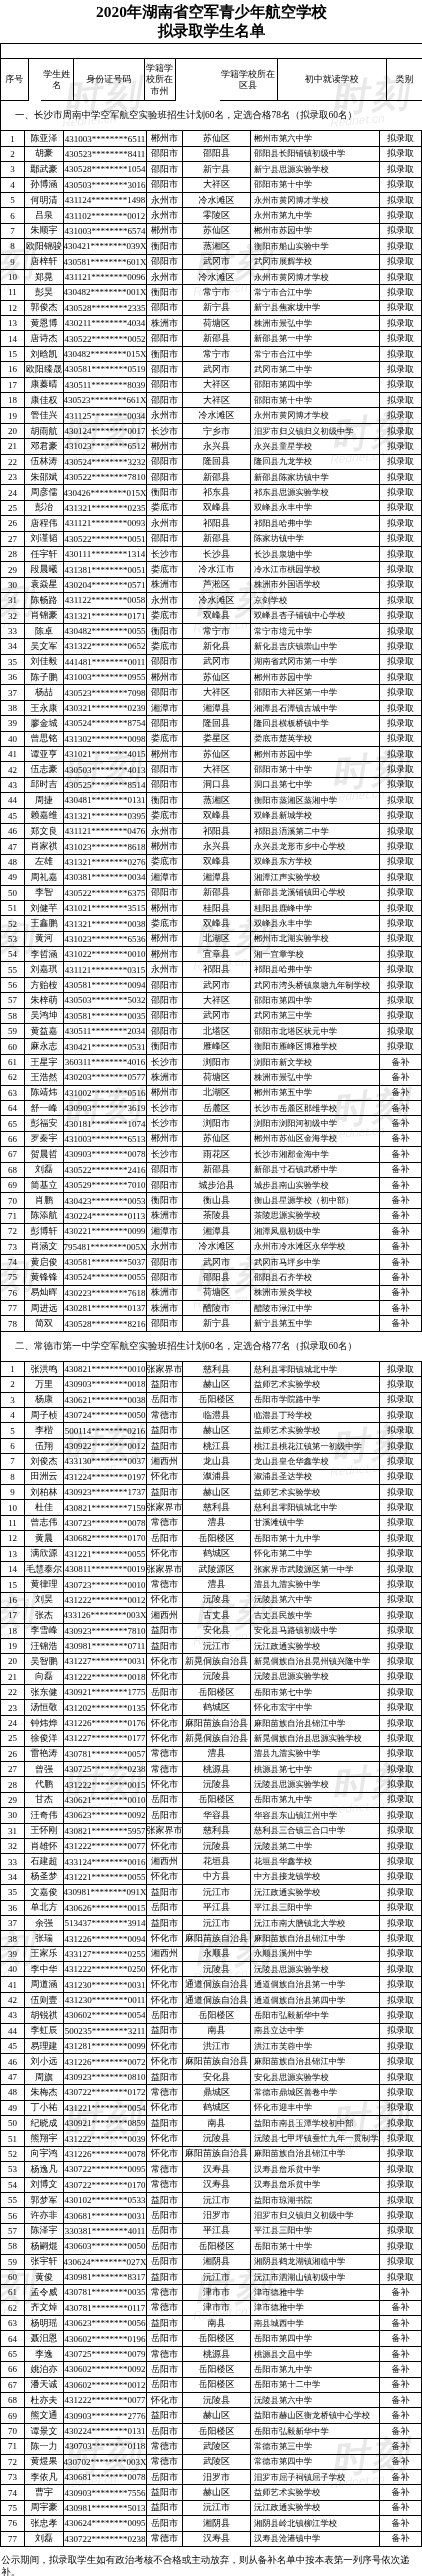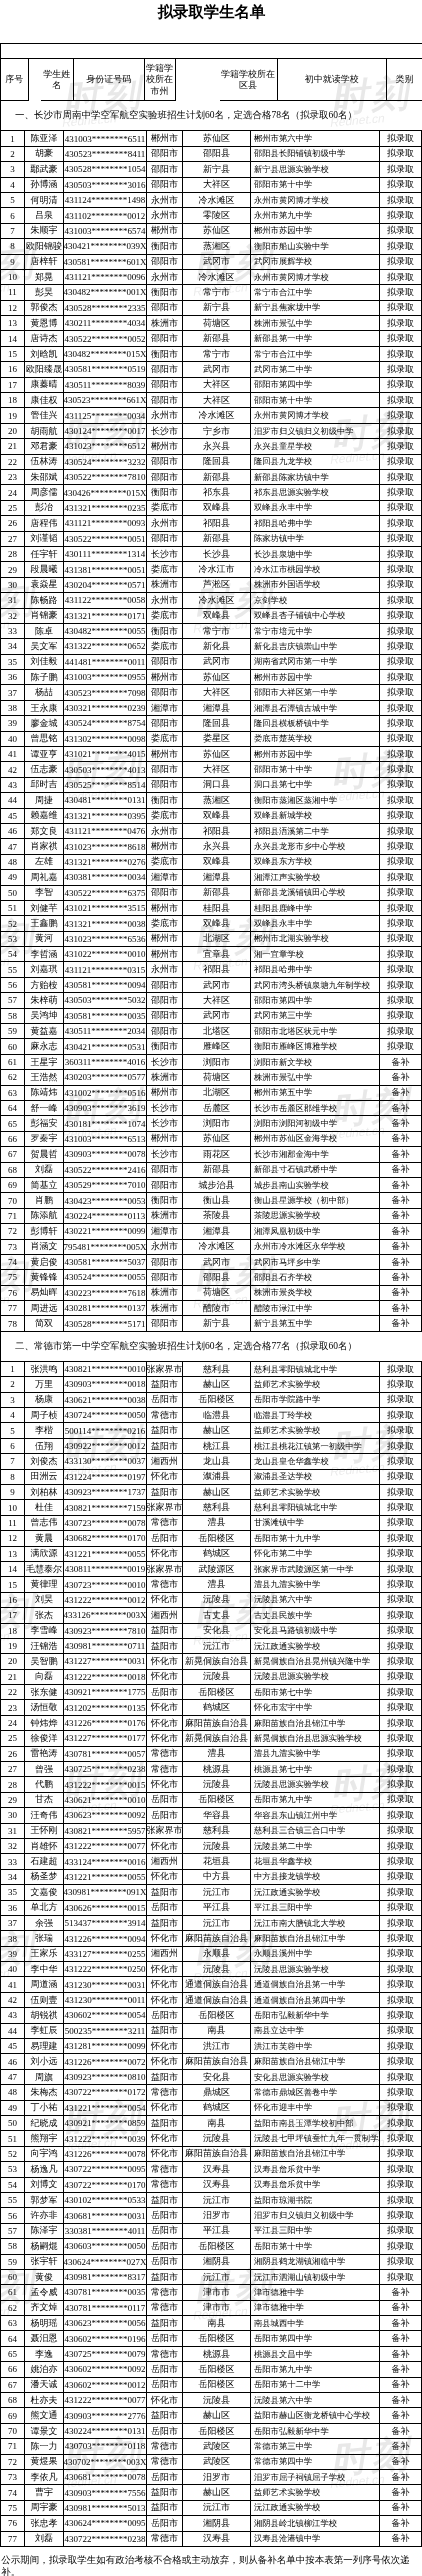--- a/index.html
+++ b/index.html
@@ -155,20 +155,21 @@
         <div class="wm-logo">时刻</div>
         <div class="wm-sub">Rednet.cn</div>
       </div>
       <div class="wm" style="left: 333px; top: 2438px;">
         <div class="wm-logo">时刻</div>
         <div class="wm-sub">Rednet.cn</div>
       </div>
     </div>
   <div class="content">
     <div class="title">
+      <div>2020年湖南省空军青少年航空学校</div>
       <div>拟录取学生名单</div>
     </div>
     <div class="tbl">
       <div class="row">
         <div class="cell spacer full"></div>
       </div>
       <div class="row hdr">
         <div class="cell c0">序号</div>
         <div class="cell c1">学生姓名</div>
         <div class="cell c2">身份证号码</div>
@@ -870,21 +871,21 @@
             <div class="cell c1">周进远</div>
             <div class="cell c2">430281********0137</div>
             <div class="cell c3">株洲市</div>
             <div class="cell c4">醴陵市</div>
             <div class="cell c5">醴陵市渌江中学</div>
             <div class="cell c6">备补</div>
           </div>
           <div class="row data">
             <div class="cell c0">78</div>
             <div class="cell c1">简双</div>
-            <div class="cell c2">430528********5171</div>
+            <div class="cell c2">430528********8216</div>
             <div class="cell c3">邵阳市</div>
             <div class="cell c4">新宁县</div>
             <div class="cell c5">新宁县第五中学</div>
             <div class="cell c6">备补</div>
           </div>
           <div class="row">
             <div class="cell band full">二、常德市第一中学空军航空实验班招生计划60名，定选合格77名（拟录取60名）</div>
           </div>
           <div class="row data">
             <div class="cell c0">1</div>

